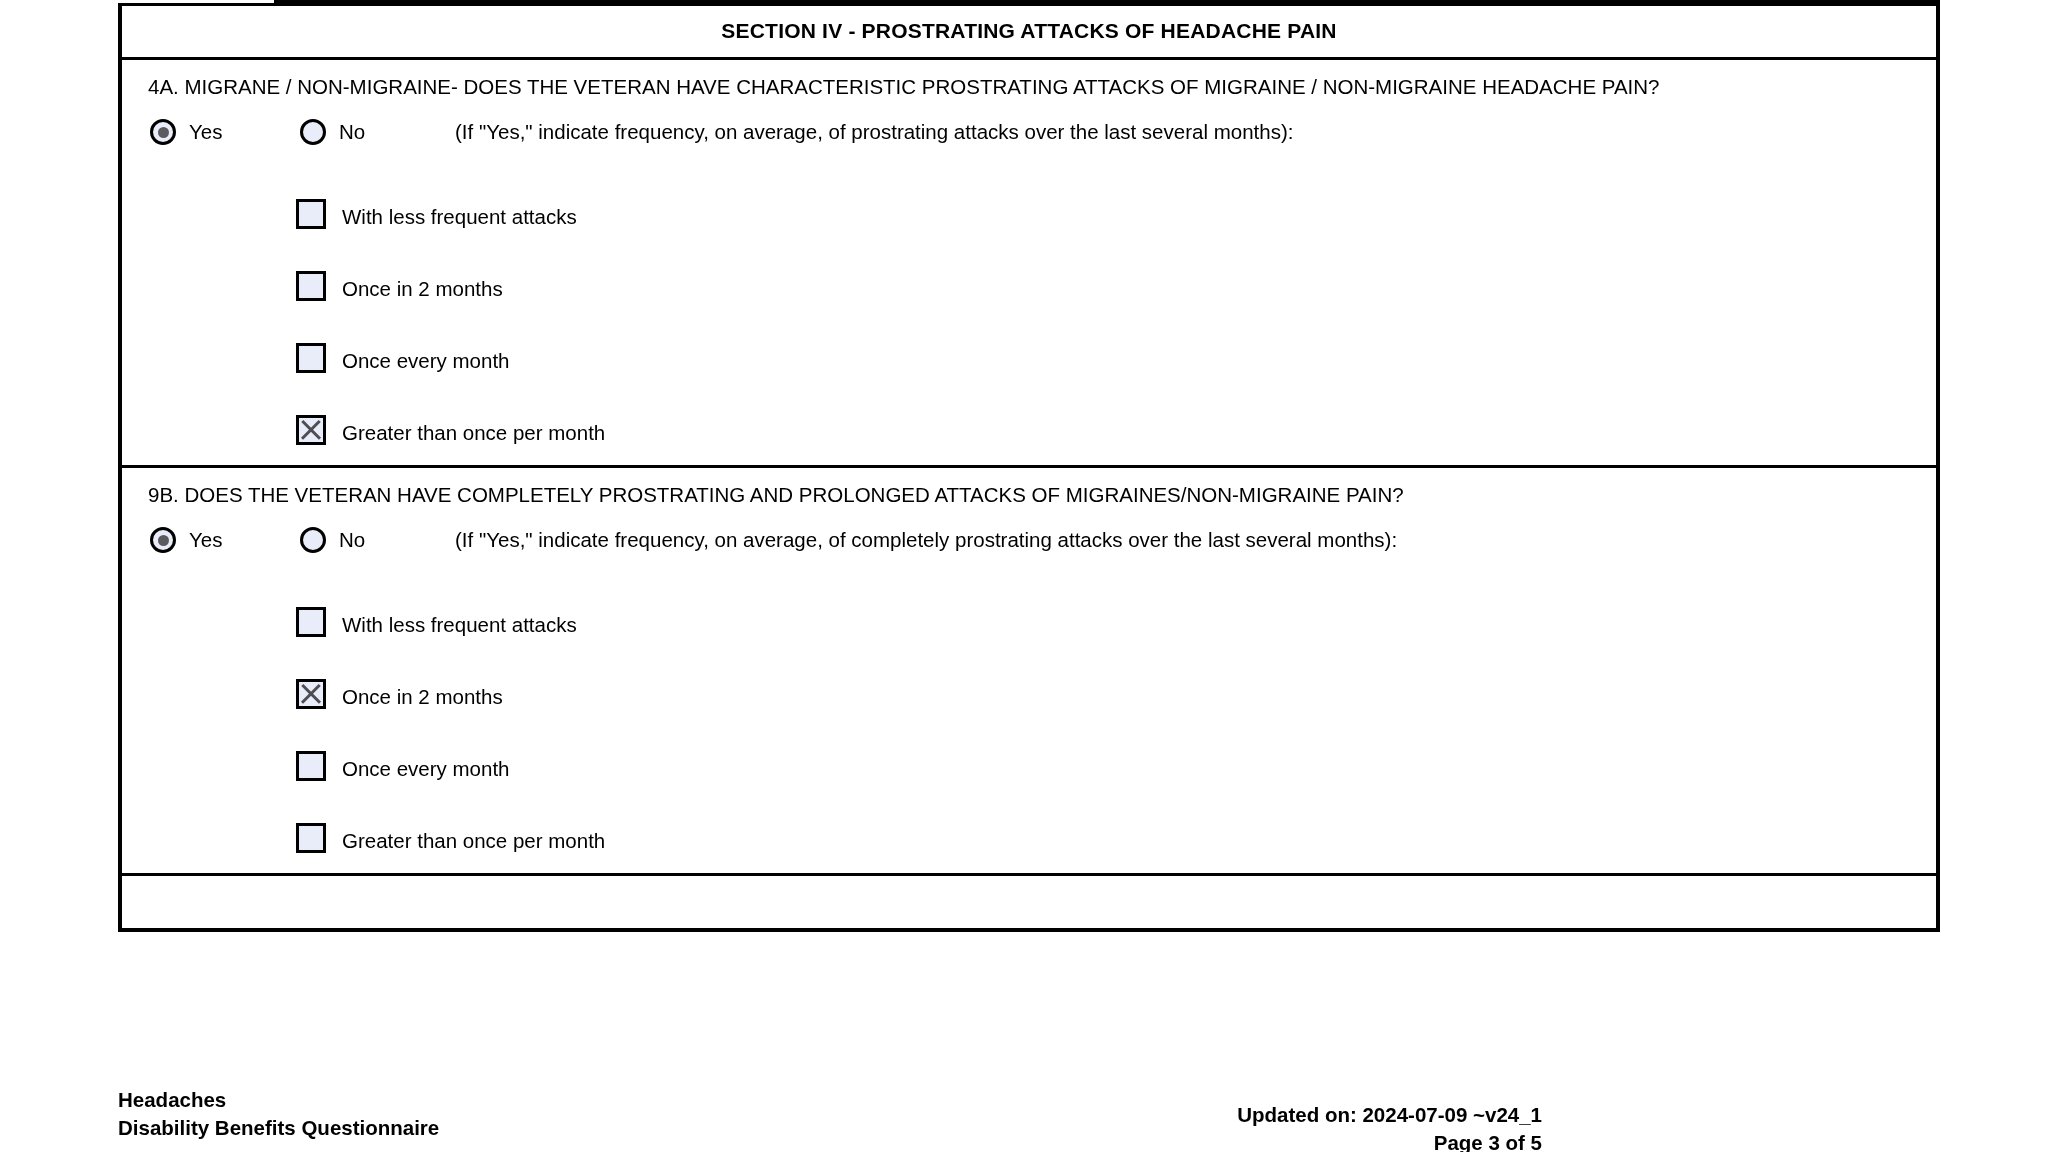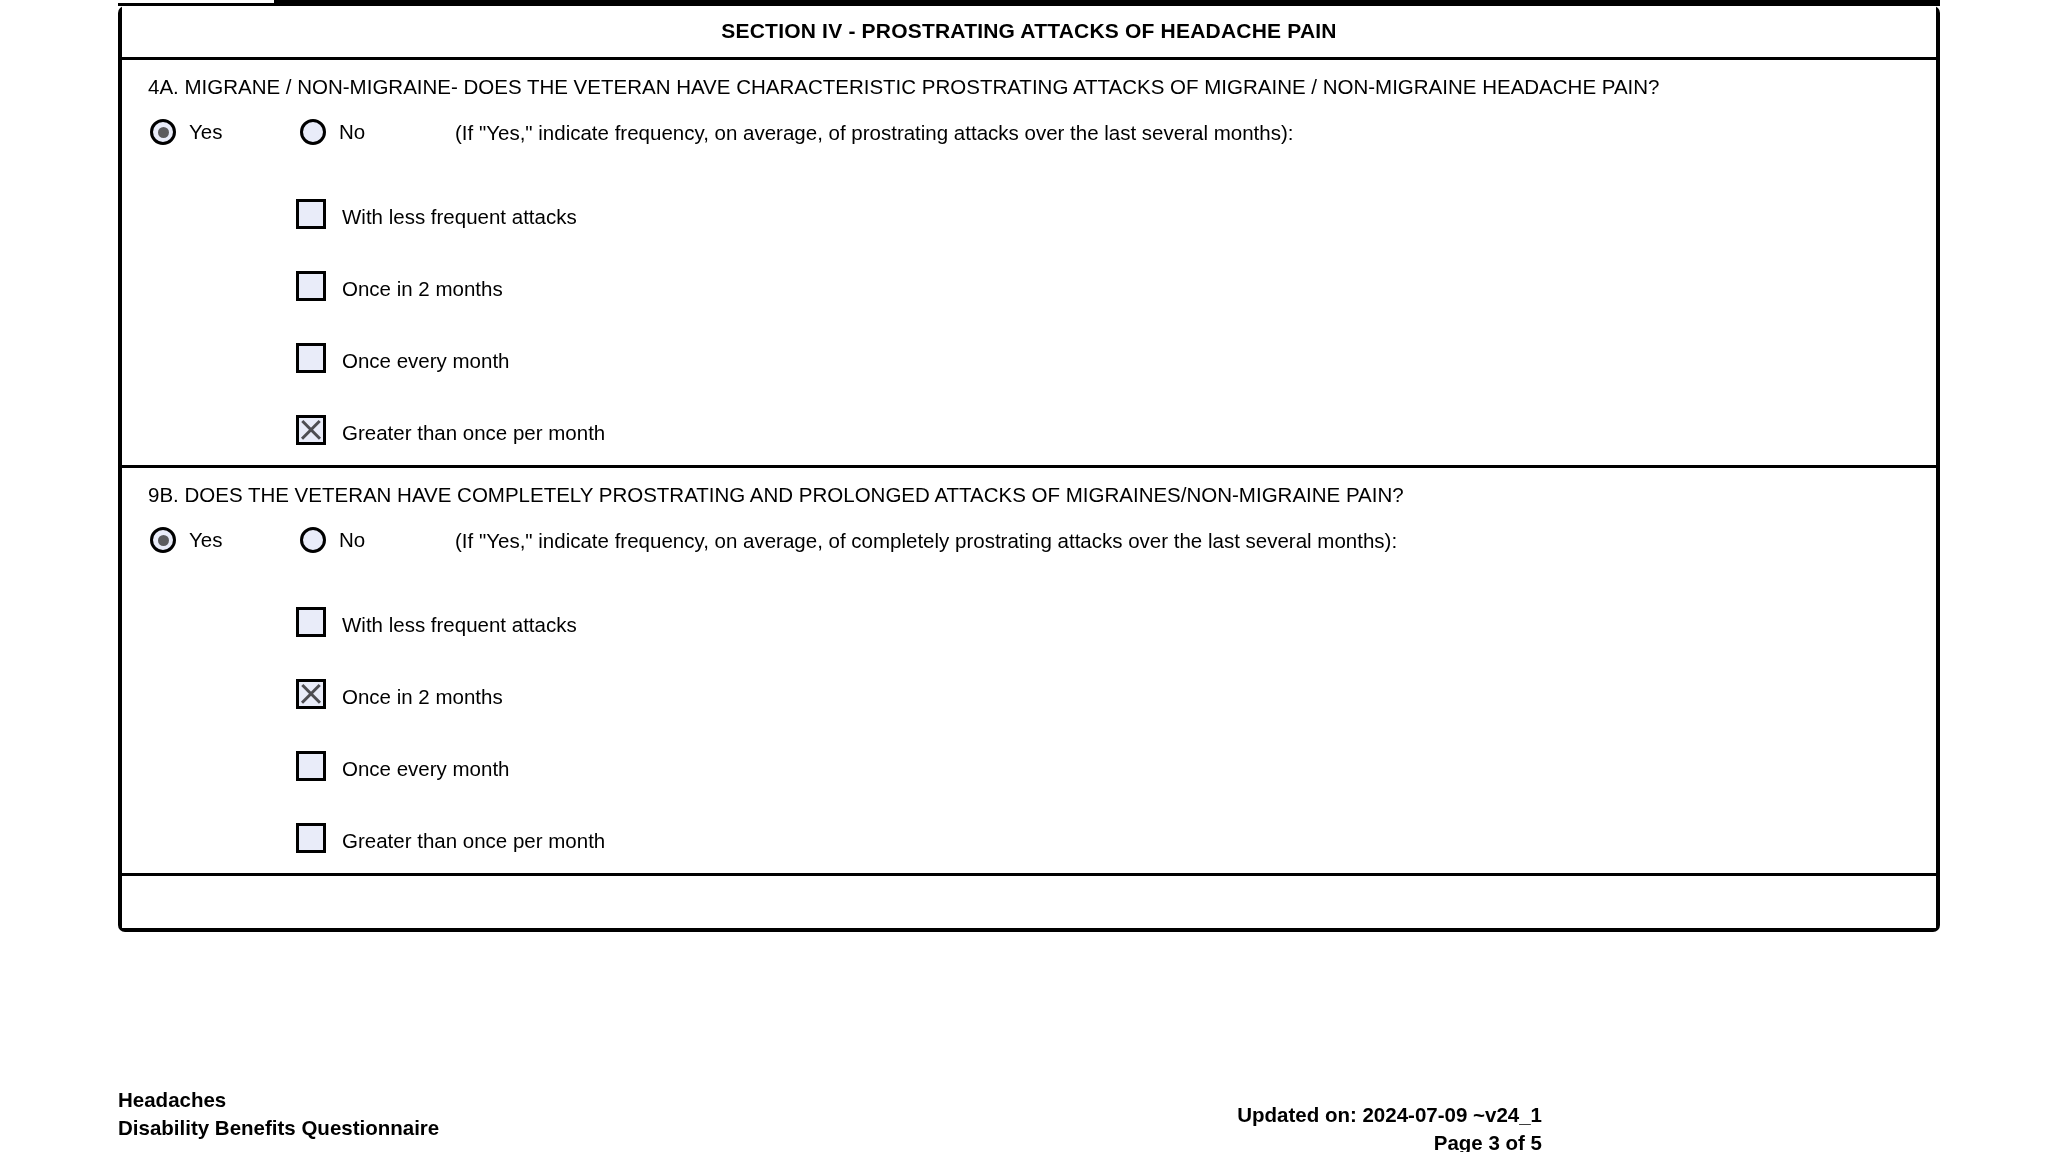--- a/index.html
+++ b/index.html
@@ -46,21 +46,20 @@
 
   
   .form-table {
     position: absolute;
     left: 118px;
     top: 6px;
     width: 1822px;
     border-left: 4px solid #000;
     border-right: 4px solid #000;
     border-bottom: 4px solid #000;
-    border-radius: 7px;
   }
 
   .row {
     border-bottom: 3px solid #000;
     background: #ffffff;
   }
   .row:last-child { border-bottom: none; }
 
   
   .section-header {
@@ -84,21 +83,21 @@
   }
   .question-title {
     font-size: 20.5px;
     line-height: 1.42;
     padding-bottom: 10px;
   }
 
   
   .radio-line {
     display: flex;
-    align-items: flex-end;
+    align-items: center;
     padding: 8px 0 6px 2px;
   }
   .radio-opt {
     display: flex;
     align-items: center;
   }
   .radio-opt.first { width: 150px; }
   .radio-opt.second { width: 145px; }
 
   .radio {

